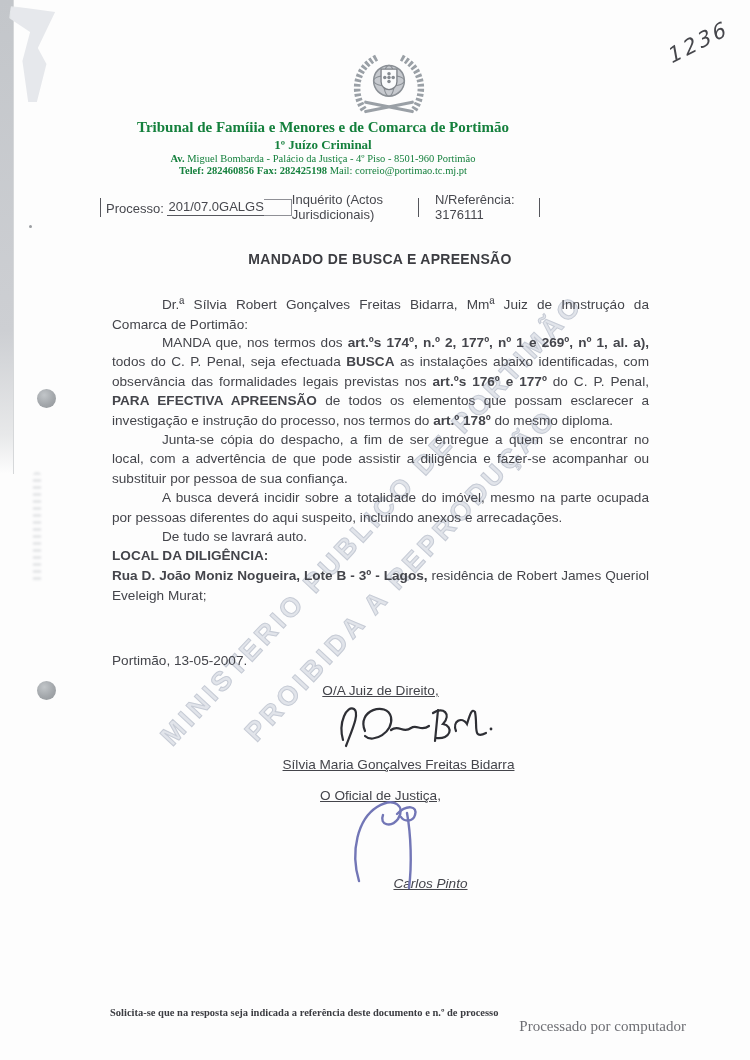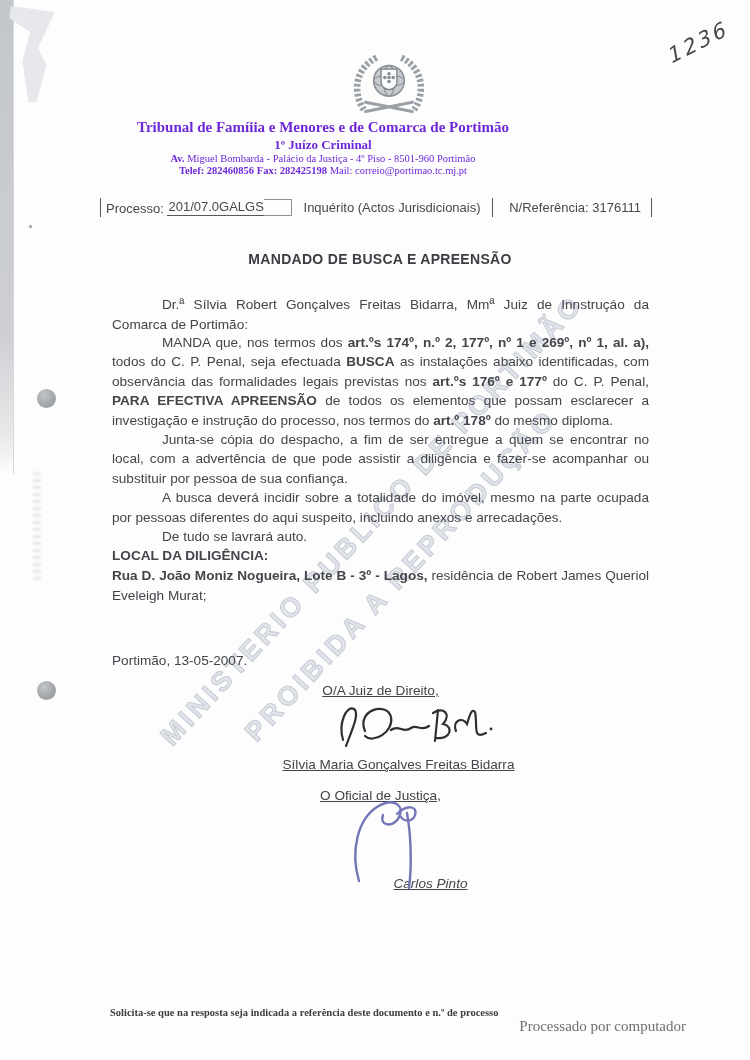--- a/index.html
+++ b/index.html
@@ -31,28 +31,28 @@
   
   .wm { position:absolute; white-space:nowrap; font-weight:bold; z-index:1;
     font-family:"Liberation Sans",sans-serif;
     color:rgba(203,208,218,.55); -webkit-text-stroke:1px #c6cbd5;
     transform:rotate(-47deg); }
   .wm1 { left:70px;  top:505px; font-size:27px; letter-spacing:4px; }
   .wm2 { left:180px; top:560px; font-size:27px; letter-spacing:4px; }
   
   .crest { position:absolute; left:347px; top:50px; }
   .hdr { position:absolute; left:0; width:646px; text-align:center; z-index:2;
-    font-family:"Liberation Serif",serif; color:#6d28d9; }
+    font-family:"Liberation Serif",serif; color:#15803d; }
   .court-name { top:119px; font-size:15px; font-weight:bold; }
   .court-section { top:137px; font-size:13px; font-weight:bold; }
   .court-address { top:153px; font-size:10.5px; }
   .court-contacts { top:165px; font-size:10.5px; }
   .bseg { font-weight:bold; }
   
-  .pline { position:absolute; left:100px; top:196px; width:552px; height:22px; z-index:2;
+  .pline { position:absolute; left:100px; top:196px; width:440px; height:22px; z-index:2;
     display:flex; align-items:center; font-size:13px; color:#47484e; }
   .vbar { display:inline-block; width:0; height:19px; border-left:1.6px solid #55565c; }
   .proc-group { margin-left:5px; display:flex; align-items:flex-end; }
   .proc-value { border-bottom:1px solid #57585e; padding:0 1px 1px 1px; }
   .proc-box { display:inline-block; width:27px; height:15px; margin-left:-1px;
     border:1px solid #8f9096; border-left:none; }
   .case-type { margin:0 auto; }
   .ref-item { margin-left:16px; margin-right:10px; }
   
   .doc-title { position:absolute; left:0; top:251px; width:760px; text-align:center; z-index:2;

